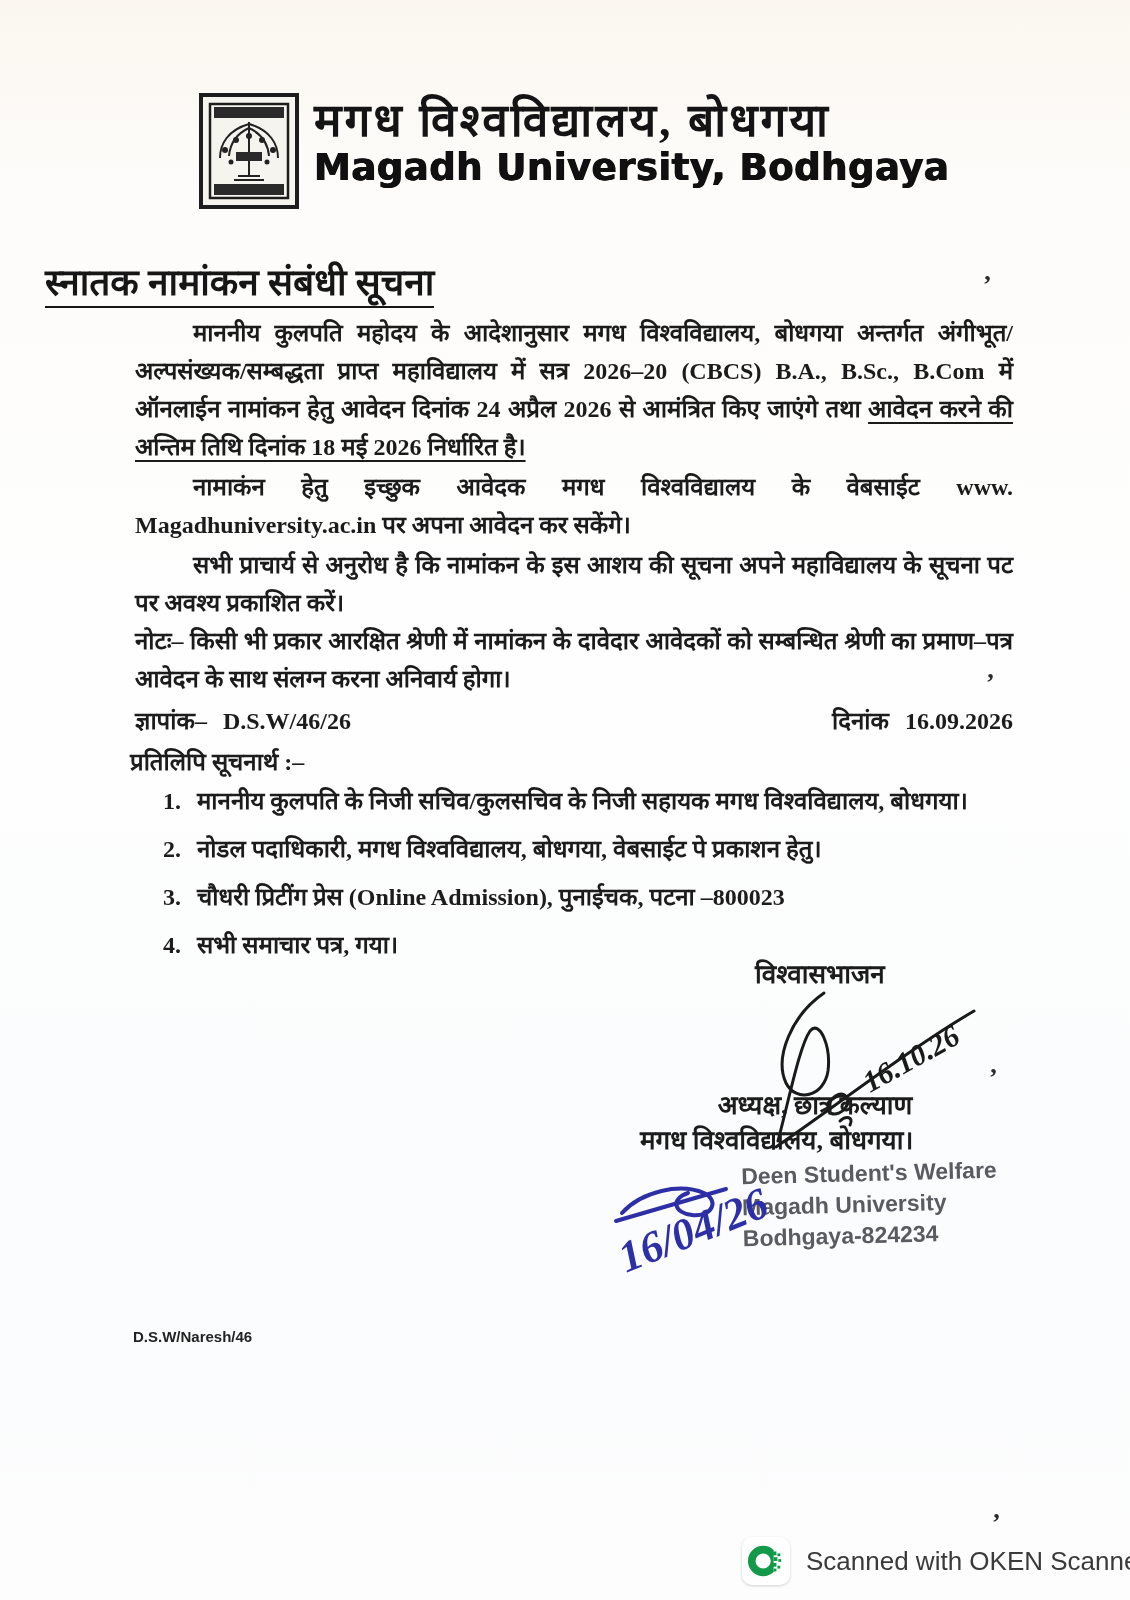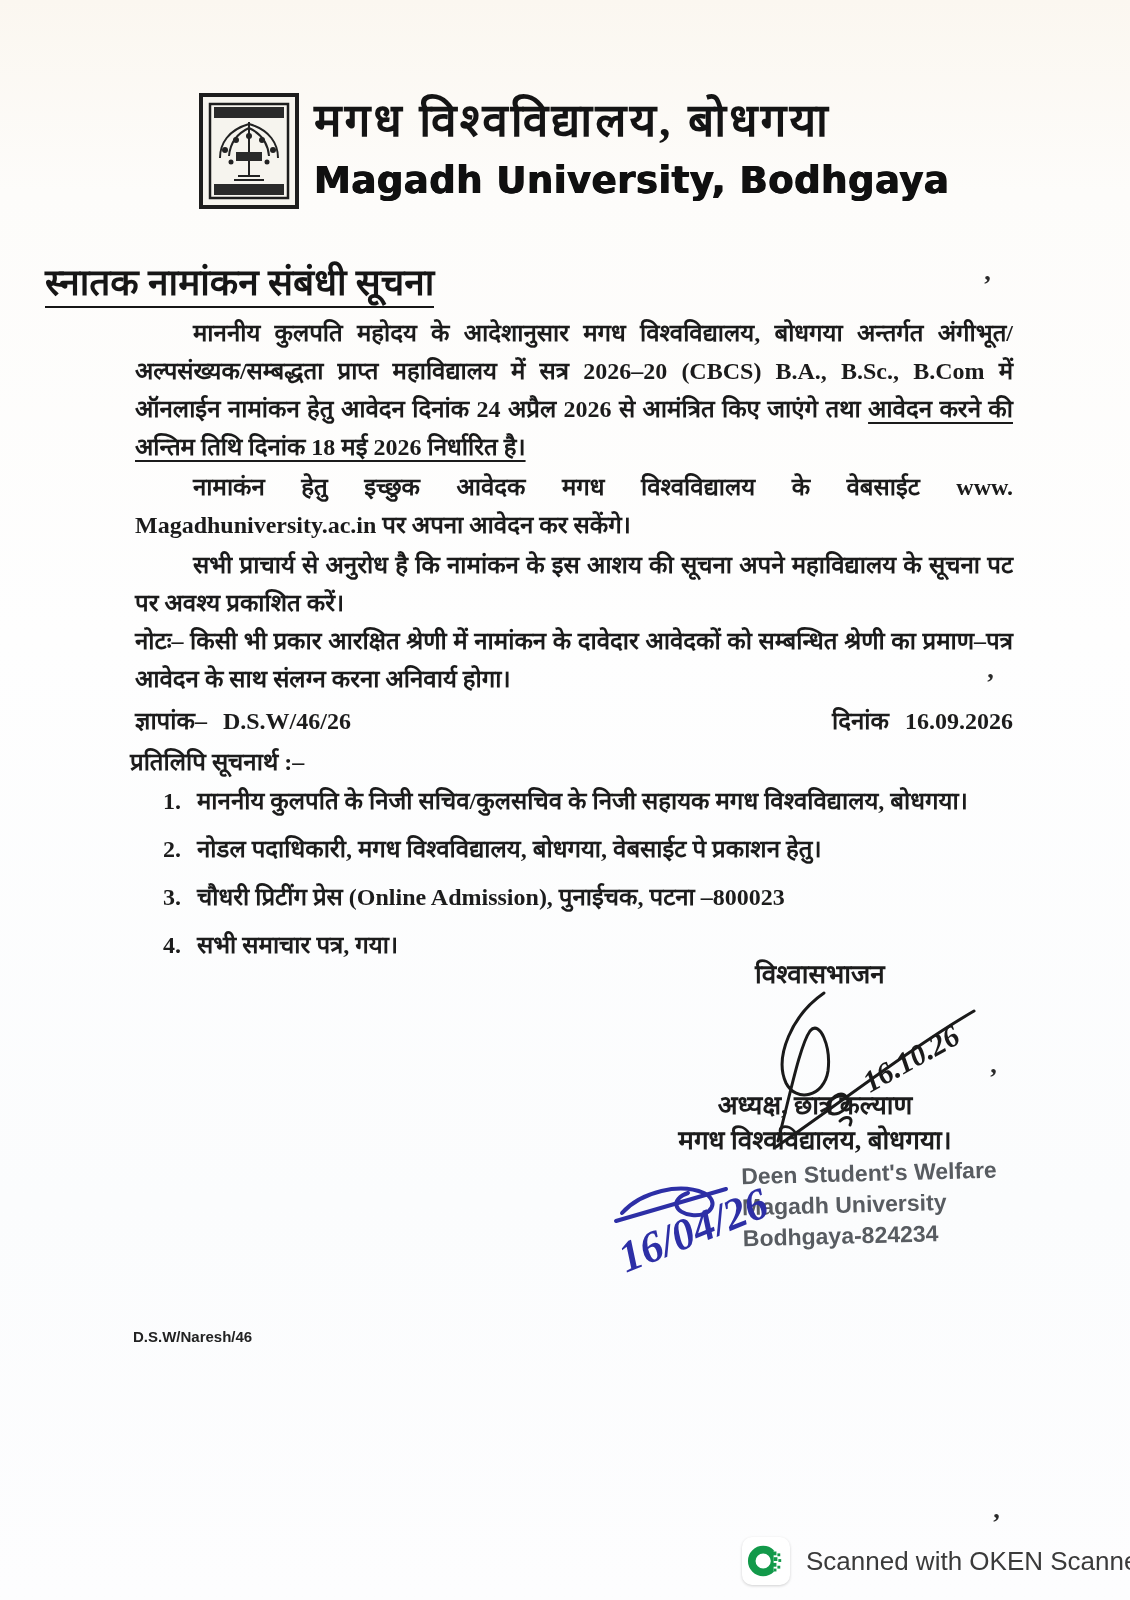--- a/index.html
+++ b/index.html
@@ -19,21 +19,21 @@
   .header{position:absolute;left:198px;top:92px;display:flex;align-items:flex-start;}
   .logo{width:102px;height:118px;flex:0 0 auto;}
   .head-titles{margin-left:14px;padding-top:4px;}
   .head-hindi{
     font-size:46px;font-weight:700;letter-spacing:3px;color:#141414;
     font-family:"Liberation Serif","DejaVu Serif",serif;line-height:1.1;white-space:nowrap;
   }
   .head-english{
     font-size:37px;font-weight:900;letter-spacing:0.5px;color:#101010;
     font-family:"DejaVu Sans","Liberation Sans",sans-serif;
-    line-height:1.15;margin-top:13px;white-space:nowrap;
+    line-height:1.15;margin-top:0;white-space:nowrap;
     text-shadow:0.6px 0 0 #101010, -0.6px 0 0 #101010;
   }
   
   .notice-title{
     position:absolute;left:0;top:255px;width:100%;text-align:left;
     font-size:37px;font-weight:700;color:#161616;padding-left:45px;
   }
   .notice-title .u{border-bottom:2.5px solid #161616;padding-bottom:3px;}
   .para{
     position:absolute;left:135px;width:878px;
@@ -56,21 +56,21 @@
   .copy-heading{position:absolute;left:130px;top:744px;font-size:24px;font-weight:600;}
   
   .copies{position:absolute;left:163px;top:782px;width:850px;display:flex;flex-direction:column;gap:9px;}
   .copy-row{display:flex;font-size:24px;line-height:39px;font-weight:600;}
   .copy-num{width:34px;flex:0 0 auto;}
   .copy-text{flex:1;}
   
   .valediction{position:absolute;left:755px;top:955px;font-size:26px;font-weight:700;}
   .sig-black{position:absolute;left:762px;top:985px;width:240px;height:180px;}
   .designation1{position:absolute;left:660px;top:1086px;width:310px;text-align:center;font-size:26px;font-weight:700;}
-  .designation2{position:absolute;left:640px;top:1121px;width:350px;text-align:center;font-size:26px;font-weight:700;}
+  .designation2{position:absolute;left:640px;top:1121px;width:350px;text-align:left;font-size:26px;font-weight:700;}
   .stamp{
     position:absolute;left:742px;top:1158px;
     font-family:"Liberation Sans","DejaVu Sans",sans-serif;
     color:#4b4f54;font-weight:700;font-size:23px;line-height:31px;
     transform:rotate(-1.5deg);opacity:0.92;
   }
   .sig-blue{position:absolute;left:608px;top:1155px;width:240px;height:150px;}
   
   .footer-ref{
     position:absolute;left:133px;top:1328px;

